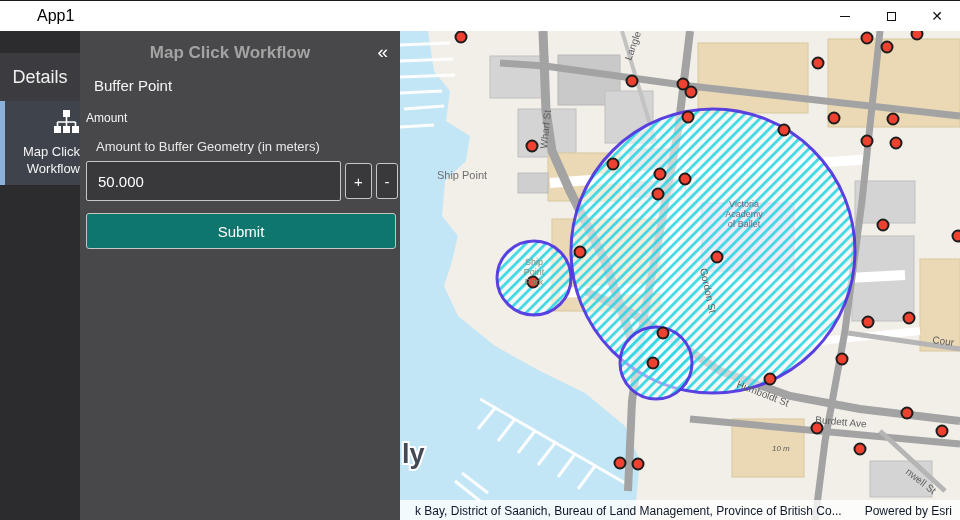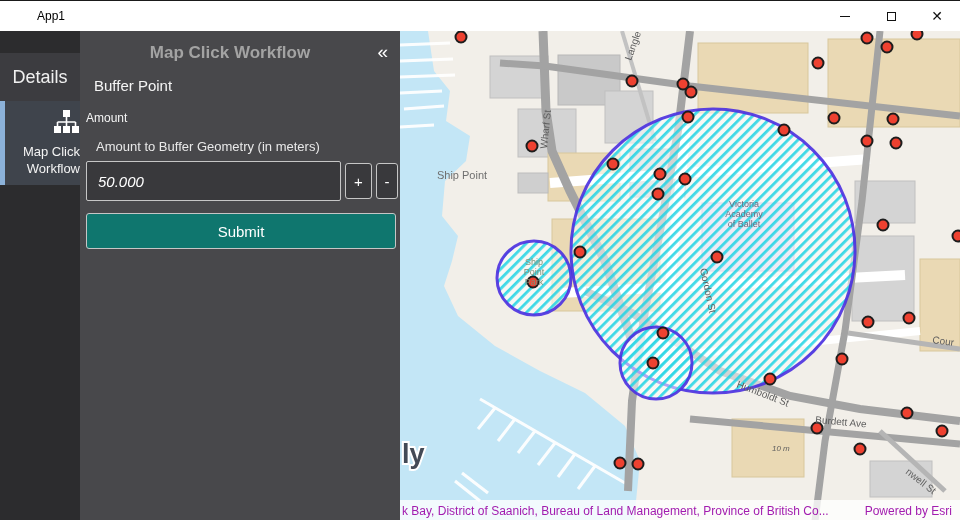--- a/index.html
+++ b/index.html
@@ -2,21 +2,21 @@
 <html><head>
 <meta charset="utf-8">
 <style>
   * { margin:0; padding:0; box-sizing:border-box; }
   html,body { width:960px; height:520px; overflow:hidden; }
   body { font-family:"Liberation Sans","DejaVu Sans",sans-serif; }
   .window { position:relative; width:960px; height:520px; background:#2d2d30; border-top:1px solid #1a1a1a; }
 
   
   .titlebar { position:absolute; left:0; top:0; width:960px; height:30px; background:#ffffff; display:flex; align-items:center; }
-  .titlebar .title { margin-left:37px; font-size:12px; color:#000; }
+  .titlebar .title { margin-left:37px; font-size:16px; color:#000; }
   .win-controls { position:absolute; right:0; top:0; height:30px; display:flex; }
   .win-btn { width:46px; height:30px; display:flex; align-items:center; justify-content:center; cursor:default; }
   .glyph-min { width:10px; border-top:1px solid #111; display:block; }
   .glyph-max { width:9px; height:9px; border:1px solid #111; display:block; }
   .glyph-close { font-size:14px; color:#111; line-height:1; }
 
   
   .sidebar { position:absolute; left:0; top:30px; width:80px; height:490px; background:#2c2c2e; }
   .details-tab { height:48px; background:#3c3c40; color:#f0f0f0; font-size:18px; display:flex; align-items:center; justify-content:center;margin-top:22px; }
   .nav-item { position:relative; height:84px; background:#3f444c; color:#fff; text-align:right; padding-top:8px; }
@@ -24,30 +24,30 @@
   .nav-item .nav-label { font-size:13px; line-height:17px; color:#f4f4f4; margin-top:4px; }
   .sitemap-icon { display:inline-block; }
 
   
   .panel { position:absolute; left:80px; top:30px; width:320px; height:490px; background:#48484b; color:#fff; }
   .panel-title { position:absolute; left:0; top:12px; width:300px; text-align:center; font-size:17px; font-weight:bold; color:#a3a3a3; }
   .collapse-btn { position:absolute; right:12px; top:10px; font-size:19px; color:#fff; cursor:default; }
   .section-title { position:absolute; left:14px; top:46px; font-size:15px; color:#f5f5f5; }
   .field-label { position:absolute; left:6px; top:80px; font-size:12px; color:#f5f5f5; }
   .field-hint { position:absolute; left:16px; top:108px; font-size:13px; color:#e9e9e9; }
-  .amount-input { position:absolute; left:6px; top:130px; width:255px; height:40px; background:#39393c; border:1px solid #c6c6c6; border-radius:2px; color:#fff; font-size:15px; padding-left:11px; font-family:"Liberation Sans","DejaVu Sans",sans-serif;font-style:italic; }
+  .amount-input { position:absolute; left:6px; top:130px; width:255px; height:40px; background:#39393c; border:1px solid #c6c6c6; border-radius:2px; color:#fff; font-size:15px; padding-left:11px; font-family:"Liberation Sans","DejaVu Sans",sans-serif; }
   .stepper-btn { position:absolute; top:132px; height:36px; background:#39393c; border:1px solid #c6c6c6; border-radius:3px; color:#fff; font-size:15px; cursor:default; }
   .btn-plus { left:265px; width:27px; }
   .btn-minus { left:296px; width:22px; }
   .submit-btn { position:absolute; left:6px; top:182px; width:310px; height:36px; background:#0f766e; border:1px solid #c6c6c6; border-radius:3px; color:#fff; font-size:15px; cursor:default; }
 
   
   .map-wrap { position:absolute; left:400px; top:30px; width:560px; height:490px; background:#f2efe9; }
   .map-wrap svg { display:block; }
-  .attribution { position:absolute; left:0; bottom:0; width:560px; height:21px; background:rgba(255,255,255,0.78); display:flex; align-items:center; justify-content:space-between; padding:0 8px 0 2px; font-size:12px; color:#a21caf; white-space:nowrap; overflow:hidden; }
+  .attribution { position:absolute; left:0; bottom:0; width:560px; height:21px; background:rgba(255,255,255,0.78); display:flex; align-items:center; justify-content:space-between; padding:0 8px 0 15px; font-size:12px; color:#0f172a; white-space:nowrap; overflow:hidden; }
   .attr-left { overflow:hidden; }
   .attr-right { flex:0 0 auto; }
 </style>
 </head>
 <body>
 
 <div class="window">
 
   <div class="titlebar">
     <span class="title">App1</span>

